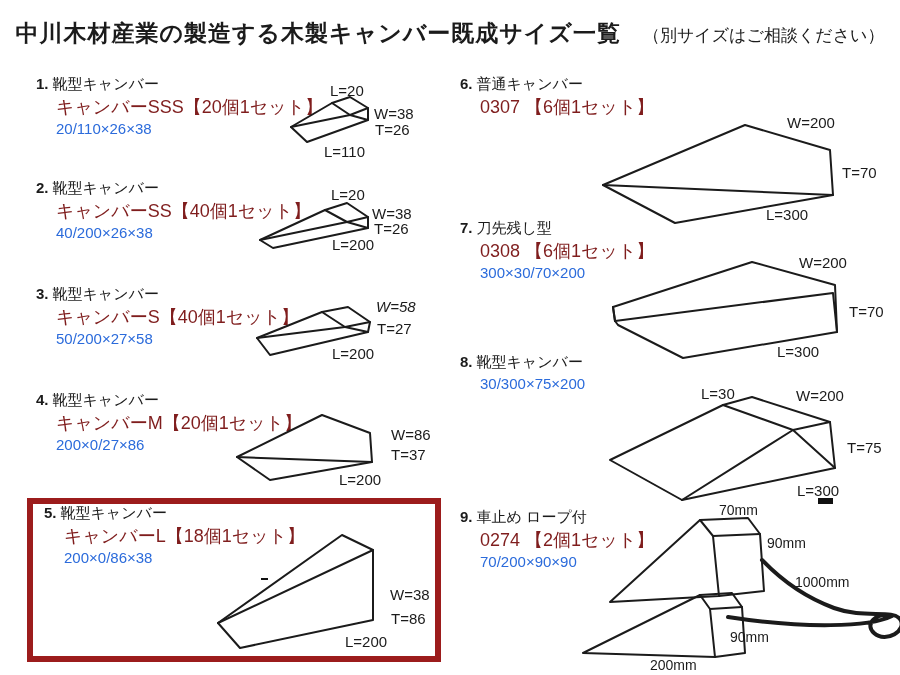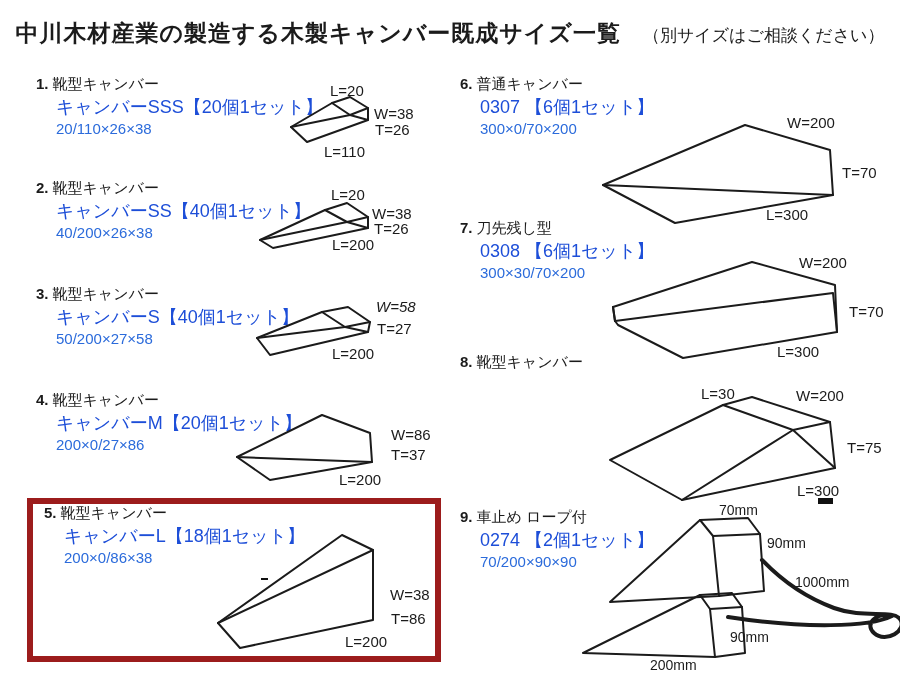--- a/index.html
+++ b/index.html
@@ -6,21 +6,21 @@
   .canvas{
     position:relative;width:900px;height:675px;background:#ffffff;overflow:hidden;
     font-family:"Liberation Sans","DejaVu Sans",sans-serif;color:#1b1b1b;
   }
   .title-row{position:absolute;top:18px;left:0;right:0;text-align:center;white-space:nowrap;}
   .title-main{font-size:23px;font-weight:bold;letter-spacing:1px;}
   .title-note{font-size:17px;font-weight:normal;margin-left:22px;}
   .item{position:absolute;}
   .line1{font-size:15px;line-height:20px;margin-bottom:2px;white-space:nowrap;}
   .num{font-weight:bold;margin-right:4px;}
-  .prod{font-size:18px;line-height:23px;color:#1d4ed8;white-space:nowrap;}
+  .prod{font-size:18px;line-height:23px;color:#7f1d1d;white-space:nowrap;}
   .size{font-size:15px;line-height:20px;color:#2b6bdb;white-space:nowrap;}
   .indent{margin-left:20px;}
   .dim{position:absolute;font-size:15px;line-height:16px;white-space:nowrap;color:#1b1b1b;}
   .dim.small{font-size:14px;}
   svg.diagram{position:absolute;overflow:visible;}
   svg.diagram path, svg.diagram polyline, svg.diagram line{
     fill:none;stroke:#1b1b1b;stroke-width:2;stroke-linecap:round;stroke-linejoin:round;
   }
   svg.diagram path.rope{stroke-width:4;}
   .highlight-box{position:absolute;left:27px;top:498px;width:414px;height:164px;
@@ -108,21 +108,20 @@
     <path d="M8,95 L163,22"></path>
   </svg>
   <div class="mark" style="left:261px;top:578px;width:7px;height:2px;"></div>
   <span class="dim" style="left:390px;top:587px;">W=38</span>
   <span class="dim" style="left:391px;top:611px;">T=86</span>
   <span class="dim" style="left:345px;top:634px;">L=200</span>
 
   <div class="item" style="left:460px;top:74px;">
     <div class="line1"><span class="num">6.</span><span>普通キャンバー</span></div>
     <div class="prod indent">0307 【6個1セット】</div>
-    <div class="size indent">300×0/70×200</div>
   </div>
   <svg class="diagram" style="left:595px;top:115px;" width="250" height="115" viewBox="0 0 250 115">
     <path d="M8,70 L150,10 L235,35 L238,80 L80,108 Z"></path>
     <path d="M8,70 L238,80"></path>
   </svg>
   <span class="dim" style="left:787px;top:115px;">W=200</span>
   <span class="dim" style="left:842px;top:165px;">T=70</span>
   <span class="dim" style="left:766px;top:207px;">L=300</span>
 
   <div class="item" style="left:460px;top:218px;">
@@ -134,20 +133,21 @@
     <path d="M8,52 L147,7 L230,30 L232,77 L78,103 L13,70 L10,66 Z"></path>
     <path d="M8,52 L10,66"></path>
     <path d="M10,66 L228,38 L232,77"></path>
   </svg>
   <span class="dim" style="left:799px;top:255px;">W=200</span>
   <span class="dim" style="left:849px;top:304px;">T=70</span>
   <span class="dim" style="left:777px;top:344px;">L=300</span>
 
   <div class="item" style="left:460px;top:352px;">
     <div class="line1"><span class="num">8.</span><span>靴型キャンバー</span></div>
+    <div class="size indent">30/300×75×200</div>
   </div>
   <svg class="diagram" style="left:600px;top:390px;" width="245" height="115" viewBox="0 0 245 115">
     <path d="M10,70 L123,15 L152,7 L230,32 L235,78 L82,110 Z"></path>
     <path d="M123,15 L193,40 L230,32"></path>
     <path d="M193,40 L235,78"></path>
     <path d="M82,110 L193,40"></path>
   </svg>
   <span class="dim" style="left:701px;top:386px;">L=30</span>
   <span class="dim" style="left:796px;top:388px;">W=200</span>
   <span class="dim" style="left:847px;top:440px;">T=75</span>

